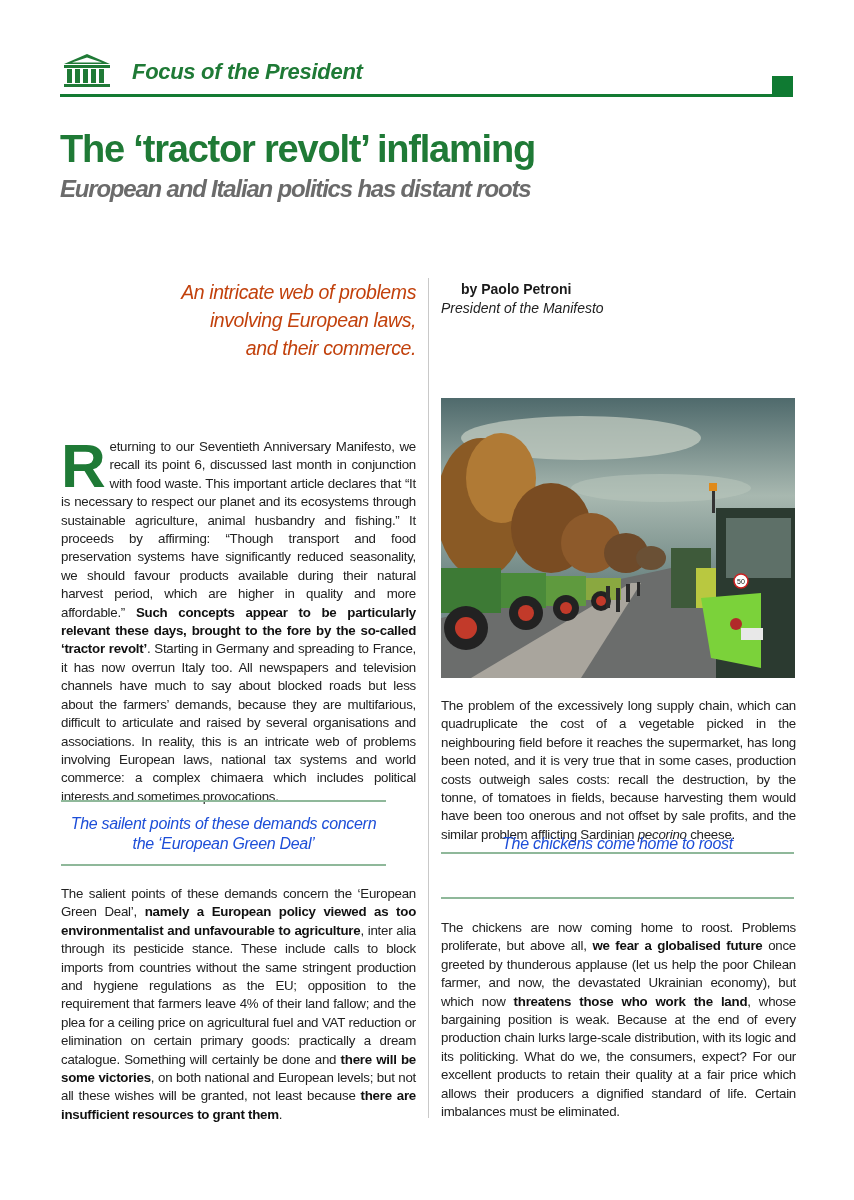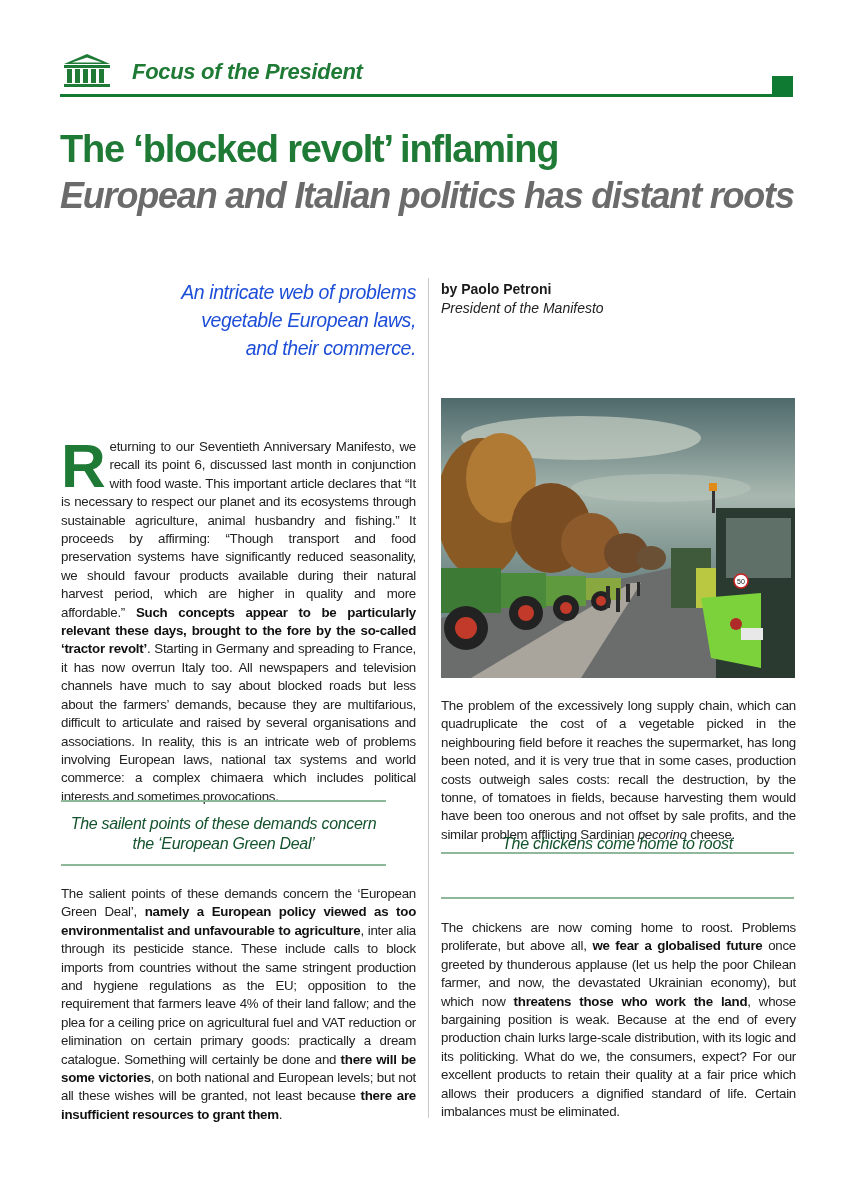--- a/index.html
+++ b/index.html
@@ -10,50 +10,50 @@
   .section-header { position: absolute; left: 60px; top: 50px; width: 735px; height: 48px; }
   .temple-icon { position: absolute; left: 0; top: 2px; width: 54px; height: 40px; }
   .section-title { position: absolute; left: 72px; top: 9px; font-style: italic; font-weight: bold;
     font-size: 22px; color: #1f7a36; letter-spacing: -0.3px; text-align: center; }
   .header-rule { position: absolute; left: 0; top: 44px; width: 712px; height: 3px; background: #137a32; }
   .header-square { position: absolute; left: 712px; top: 26px; width: 21px; height: 21px; background: #0f7a32; }
 
   
   .main-title { position: absolute; left: 60px; top: 128px; font-weight: bold; font-size: 38px;
     color: #1f7a36; letter-spacing: -1.2px; }
-  .subtitle { position: absolute; left: 60px; top: 175px; font-style: italic; font-size: 36px;
+  .subtitle { position: absolute; left: 60px; top: 175px; font-style: italic; font-size: 24px;
     color: #6b6b6b; letter-spacing: -1.2px; }
 
   
   .pull-quote { position: absolute; left: 120px; top: 278px; width: 296px; text-align: right;
-    font-style: italic; font-size: 19.5px; line-height: 28px; color: #1d4ed8; letter-spacing: -0.4px; }
+    font-style: italic; font-size: 19.5px; line-height: 28px; color: #c2410c; letter-spacing: -0.4px; }
 
   .column-rule { position: absolute; left: 428px; top: 278px; width: 1px; height: 840px; background: #c9c9c9; }
 
   
   .byline { position: absolute; left: 441px; top: 280px; width: 360px; }
-  .byline-name { font-weight: bold; font-size: 14px; line-height: 19px; }
+  .byline-name { font-weight: bold; font-size: 14px; line-height: 19px; margin-left: 20px; }
   .byline-role { font-style: italic; font-size: 14px; line-height: 19px; color: #222; }
 
   
   .photo { position: absolute; left: 441px; top: 398px; width: 354px; height: 280px; overflow: hidden; }
 
   
   .col { position: absolute; width: 355px; font-size: 13.3px; line-height: 18.4px; color: #222;
     text-align: justify; letter-spacing: -0.25px; }
   .col b { font-weight: bold; color: #111; }
   .col-left { left: 61px; }
   .col-right { left: 441px; }
 
   .drop-cap { float: left; font-weight: bold; font-size: 62px; line-height: 52px; color: #1f7a36;
     margin: 2px 4px 0 0; height: 52px; }
 
   
   .subhead { position: absolute; width: 325px; text-align: center; font-style: italic; font-size: 16px;
-    line-height: 20px; color: #14532d; letter-spacing: -0.3px; }
+    line-height: 20px; color: #1d4ed8; letter-spacing: -0.3px; }
   .subhead-rule { position: absolute; height: 2px; background: #8fb89a; }
 </style>
 </head>
 <body>
 
 <div class="section-header">
   <svg class="temple-icon" viewBox="0 0 54 40">
     <polygon points="27,2 4,12 50,12" fill="#1f7a36"></polygon>
     <polygon points="27,5.5 12,10.5 42,10.5" fill="#ffffff"></polygon>
     <rect x="4" y="13" width="46" height="3" fill="#1f7a36"></rect>
@@ -62,26 +62,26 @@
     <rect x="23" y="17" width="5" height="14" fill="#1f7a36"></rect>
     <rect x="31" y="17" width="5" height="14" fill="#1f7a36"></rect>
     <rect x="39" y="17" width="5" height="14" fill="#1f7a36"></rect>
     <rect x="4" y="32" width="46" height="3" fill="#1f7a36"></rect>
   </svg>
   <span class="section-title">Focus of the President</span>
   <div class="header-rule"></div>
   <div class="header-square"></div>
 </div>
 
-<h1 class="main-title">The ‘blocked revolt’ inflaming</h1>
+<h1 class="main-title">The ‘tractor revolt’ inflaming</h1>
 <h2 class="subtitle">European and Italian politics has distant roots</h2>
 
 <div class="pull-quote">
   <div>An intricate web of problems</div>
-  <div>vegetable European laws,</div>
+  <div>involving European laws,</div>
   <div>and their commerce.</div>
 </div>
 
 <div class="column-rule"></div>
 
 <div class="byline">
   <div class="byline-name">by Paolo Petroni</div>
   <div class="byline-role">President of the Manifesto</div>
 </div>
 

